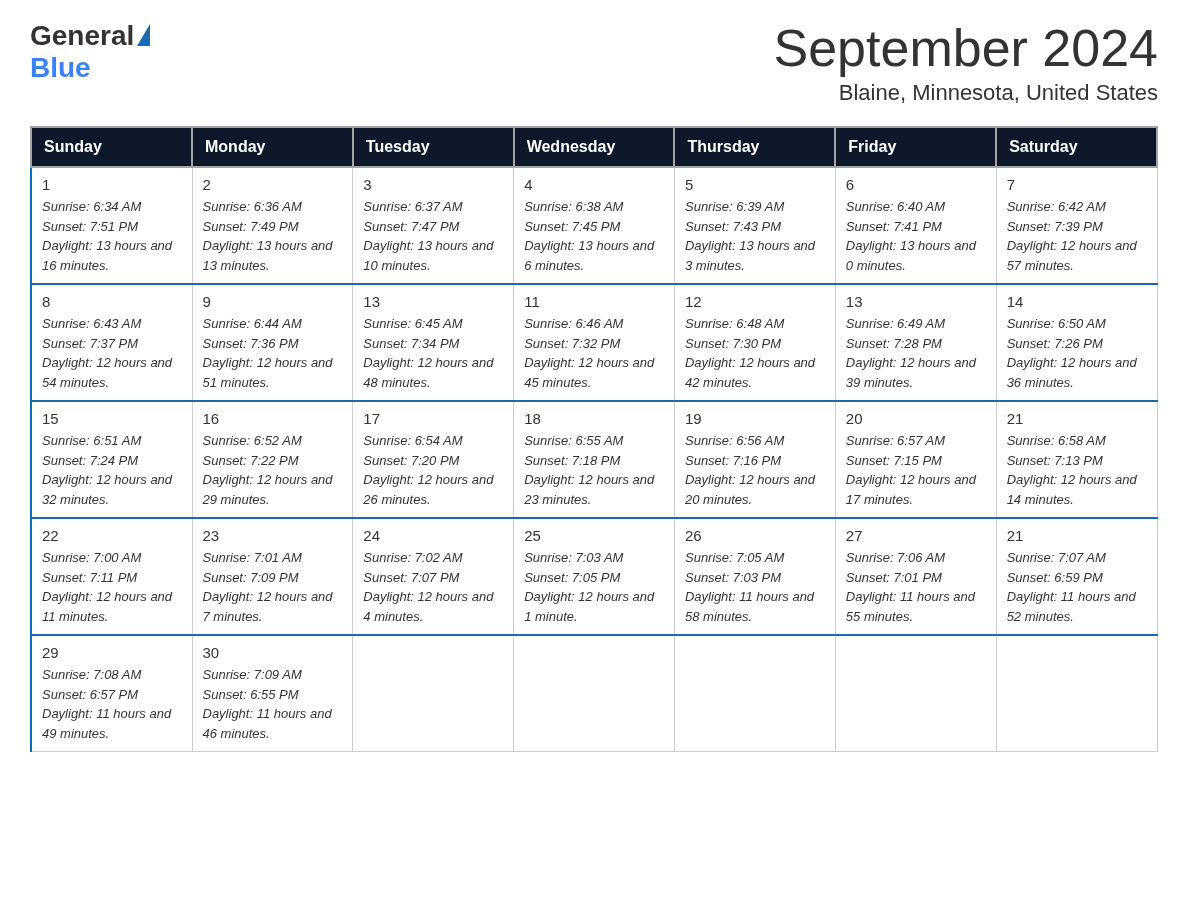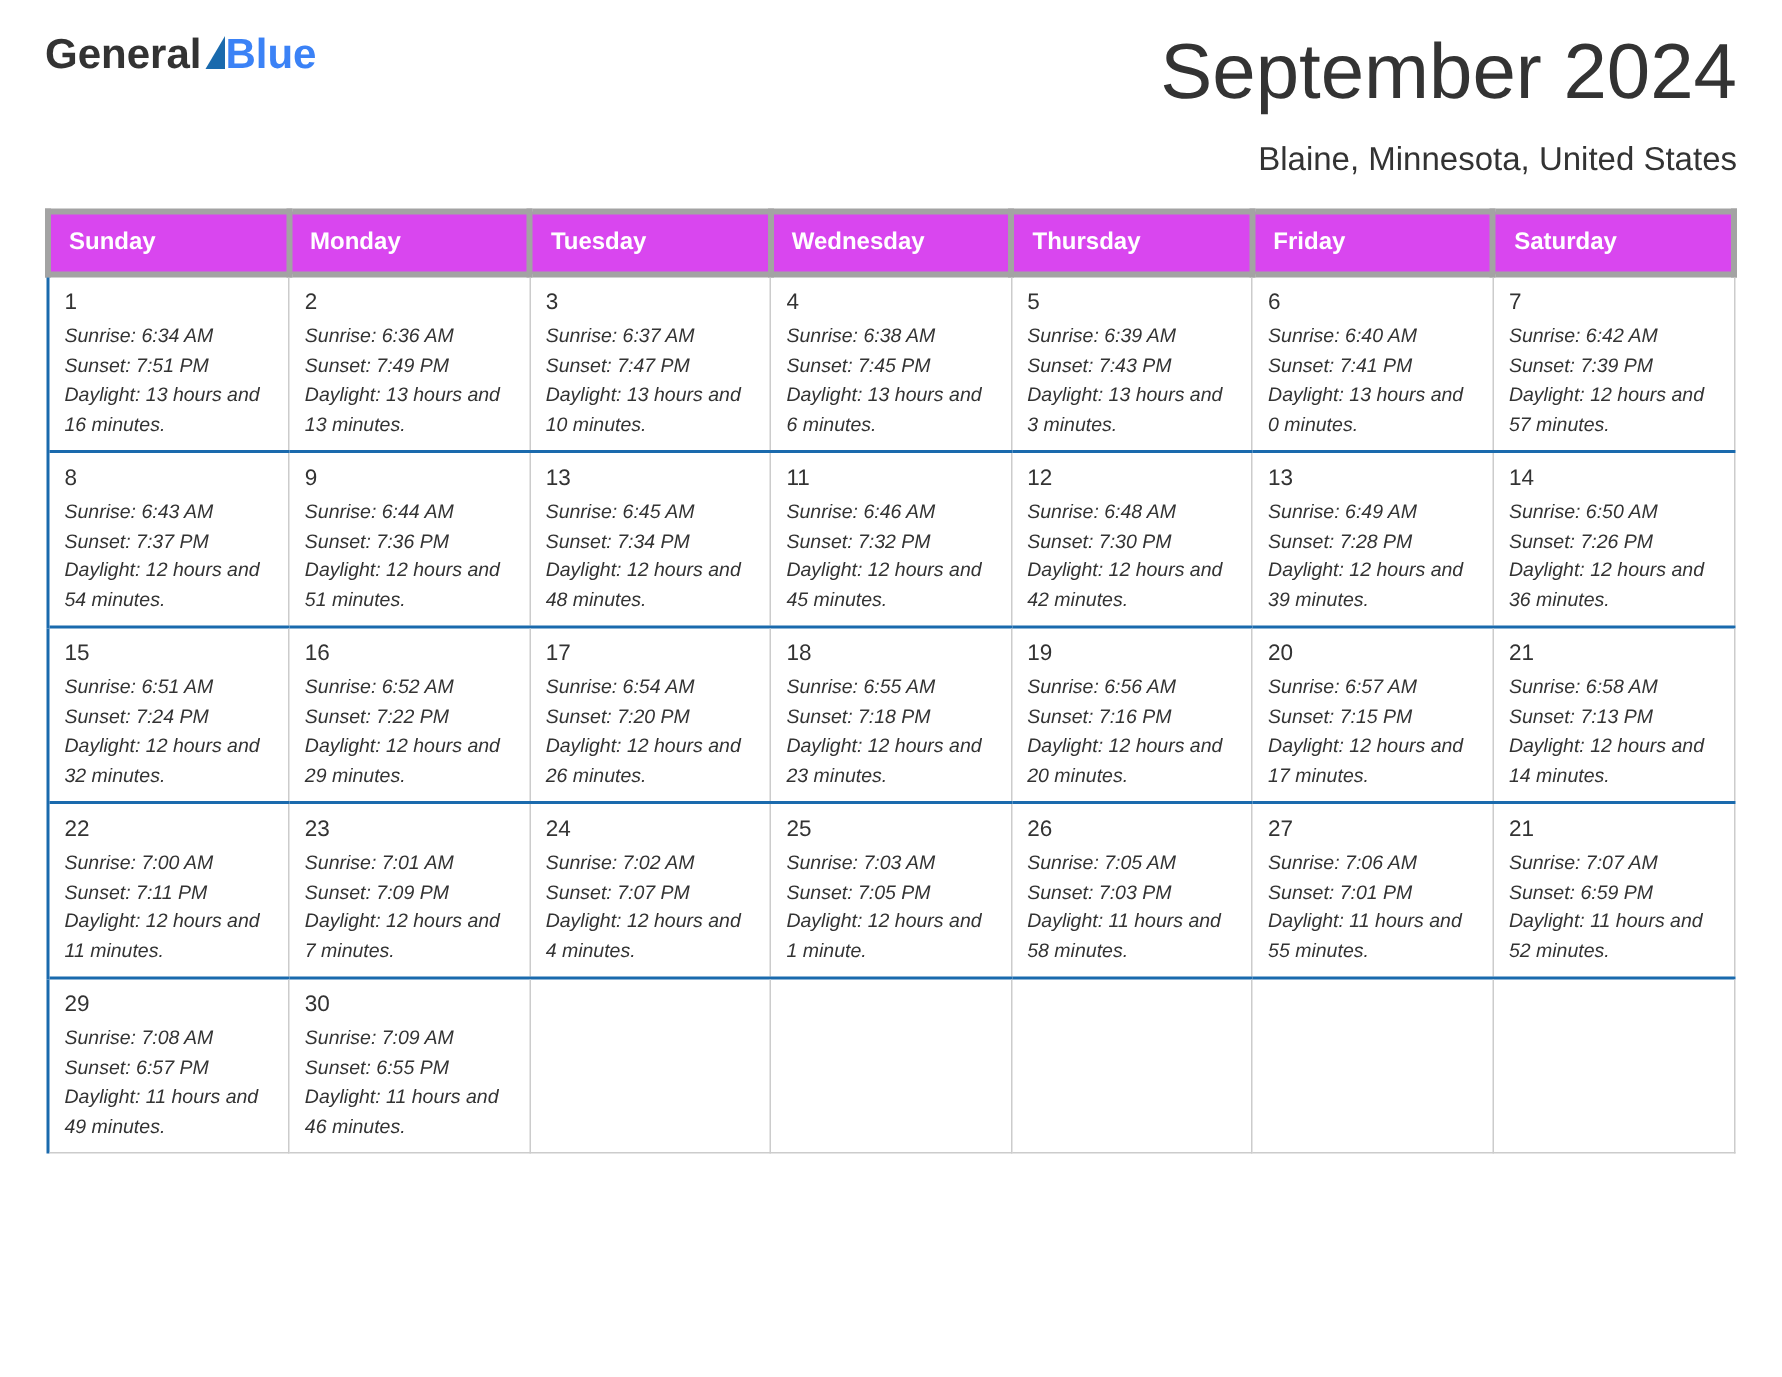--- a/index.html
+++ b/index.html
@@ -11,21 +11,21 @@
       min-height: 918px;
     }
     .header-area {
       display: flex;
       justify-content: space-between;
       align-items: flex-start;
       margin-bottom: 20px;
     }
     .logo-area {
       display: flex;
-      flex-direction: row;
+      flex-direction: column;
       align-items: flex-start;
     }
     .logo-text {
       display: flex;
       align-items: center;
     }
     .logo-general {
       font-size: 28px;
       font-weight: bold;
       color: #333333;
@@ -40,35 +40,35 @@
     }
     .month-title {
       font-size: 52px;
       font-weight: normal;
       color: #333333;
       line-height: 1.1;
     }
     .location-title {
       font-size: 22px;
       color: #333333;
-      margin-top: 16px;
+      margin-top: 3px;
     }
     .calendar-table {
       width: 100%;
       border-collapse: collapse;
       border: 1px solid #aaaaaa;
     }
     .calendar-table th {
-      background-color: #d946ef;
+      background-color: #0f172a;
       color: #ffffff;
       font-size: 16px;
       font-weight: bold;
       padding: 10px 12px;
       text-align: left;
-      border: 4px solid #a3a3a3;
+      border: 2px solid #a3a3a3;
     }
     .calendar-table td {
       vertical-align: top;
       padding: 8px 10px;
       border: 1px solid #cccccc;
       font-size: 13px;
       color: #333333;
       min-width: 130px;
       min-height: 100px;
       background: #ffffff;

